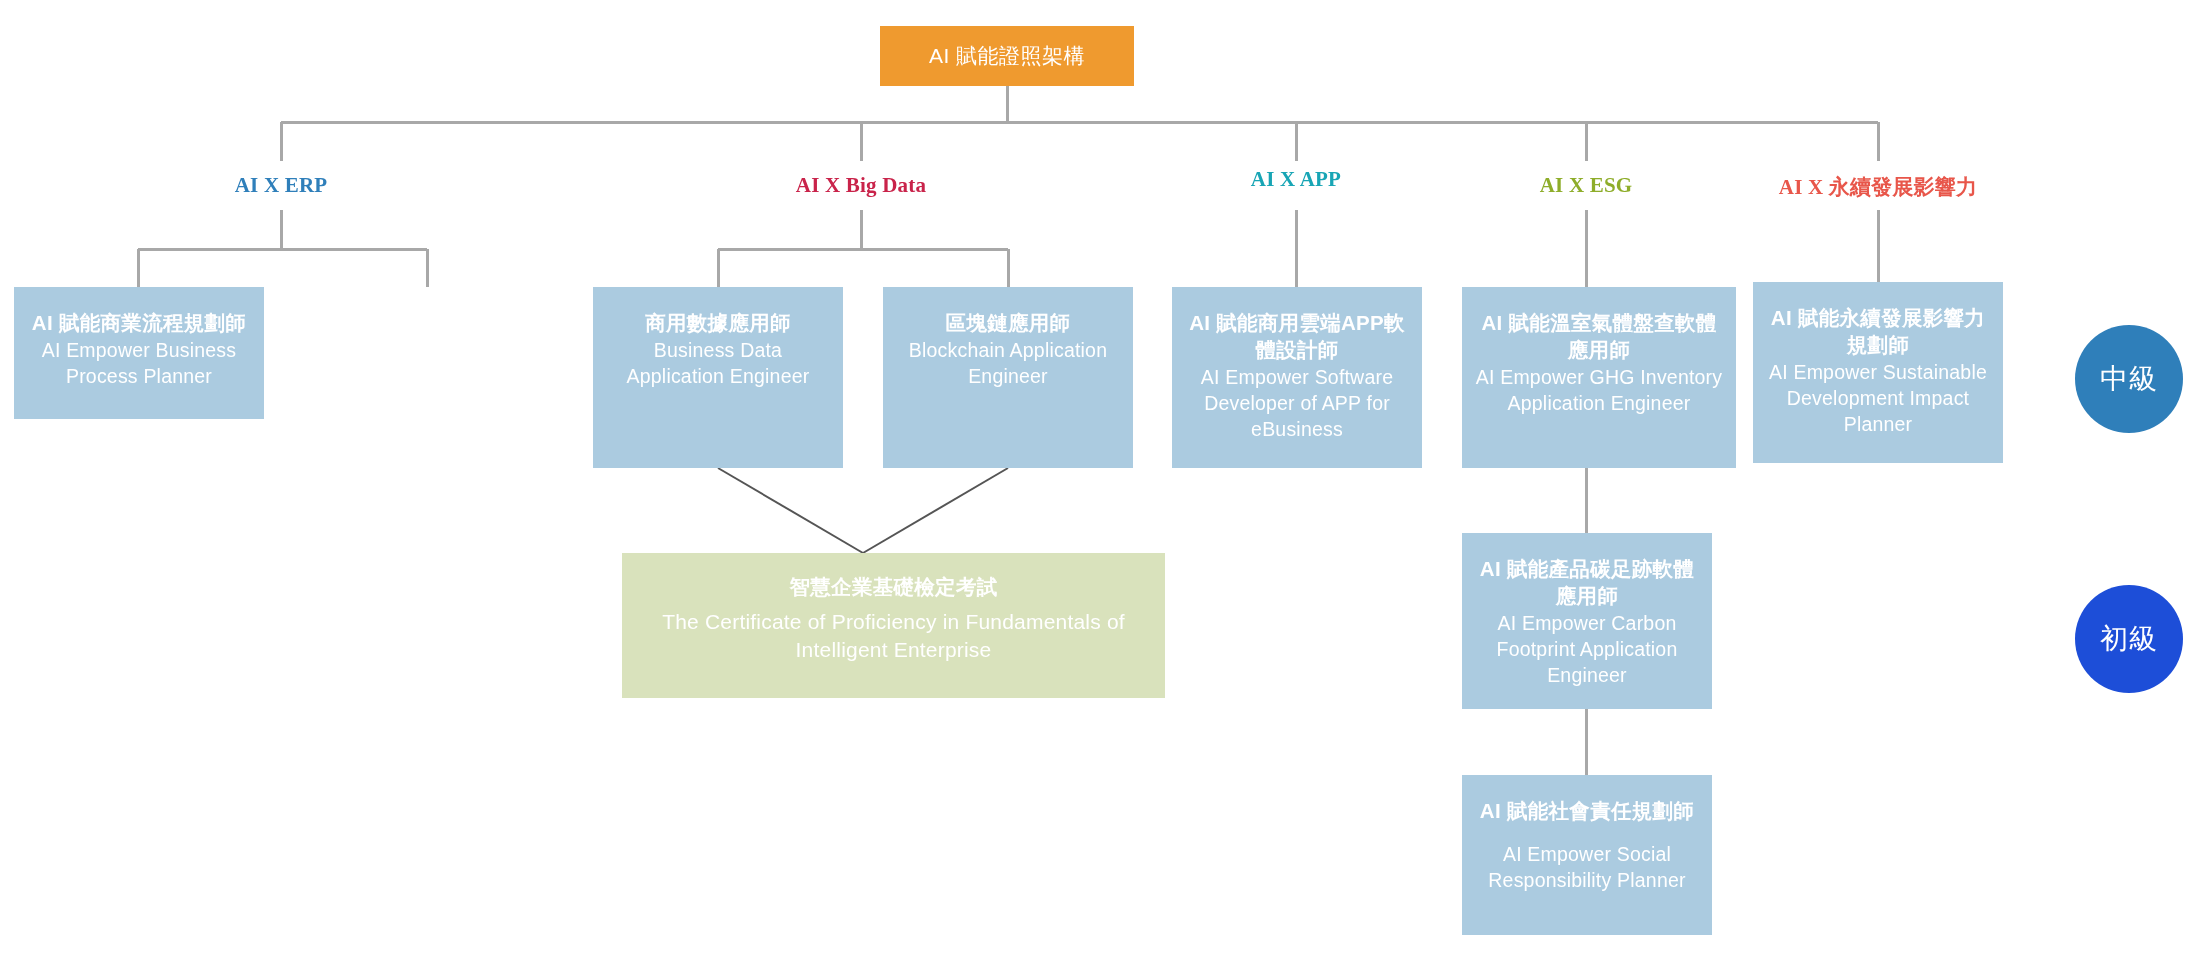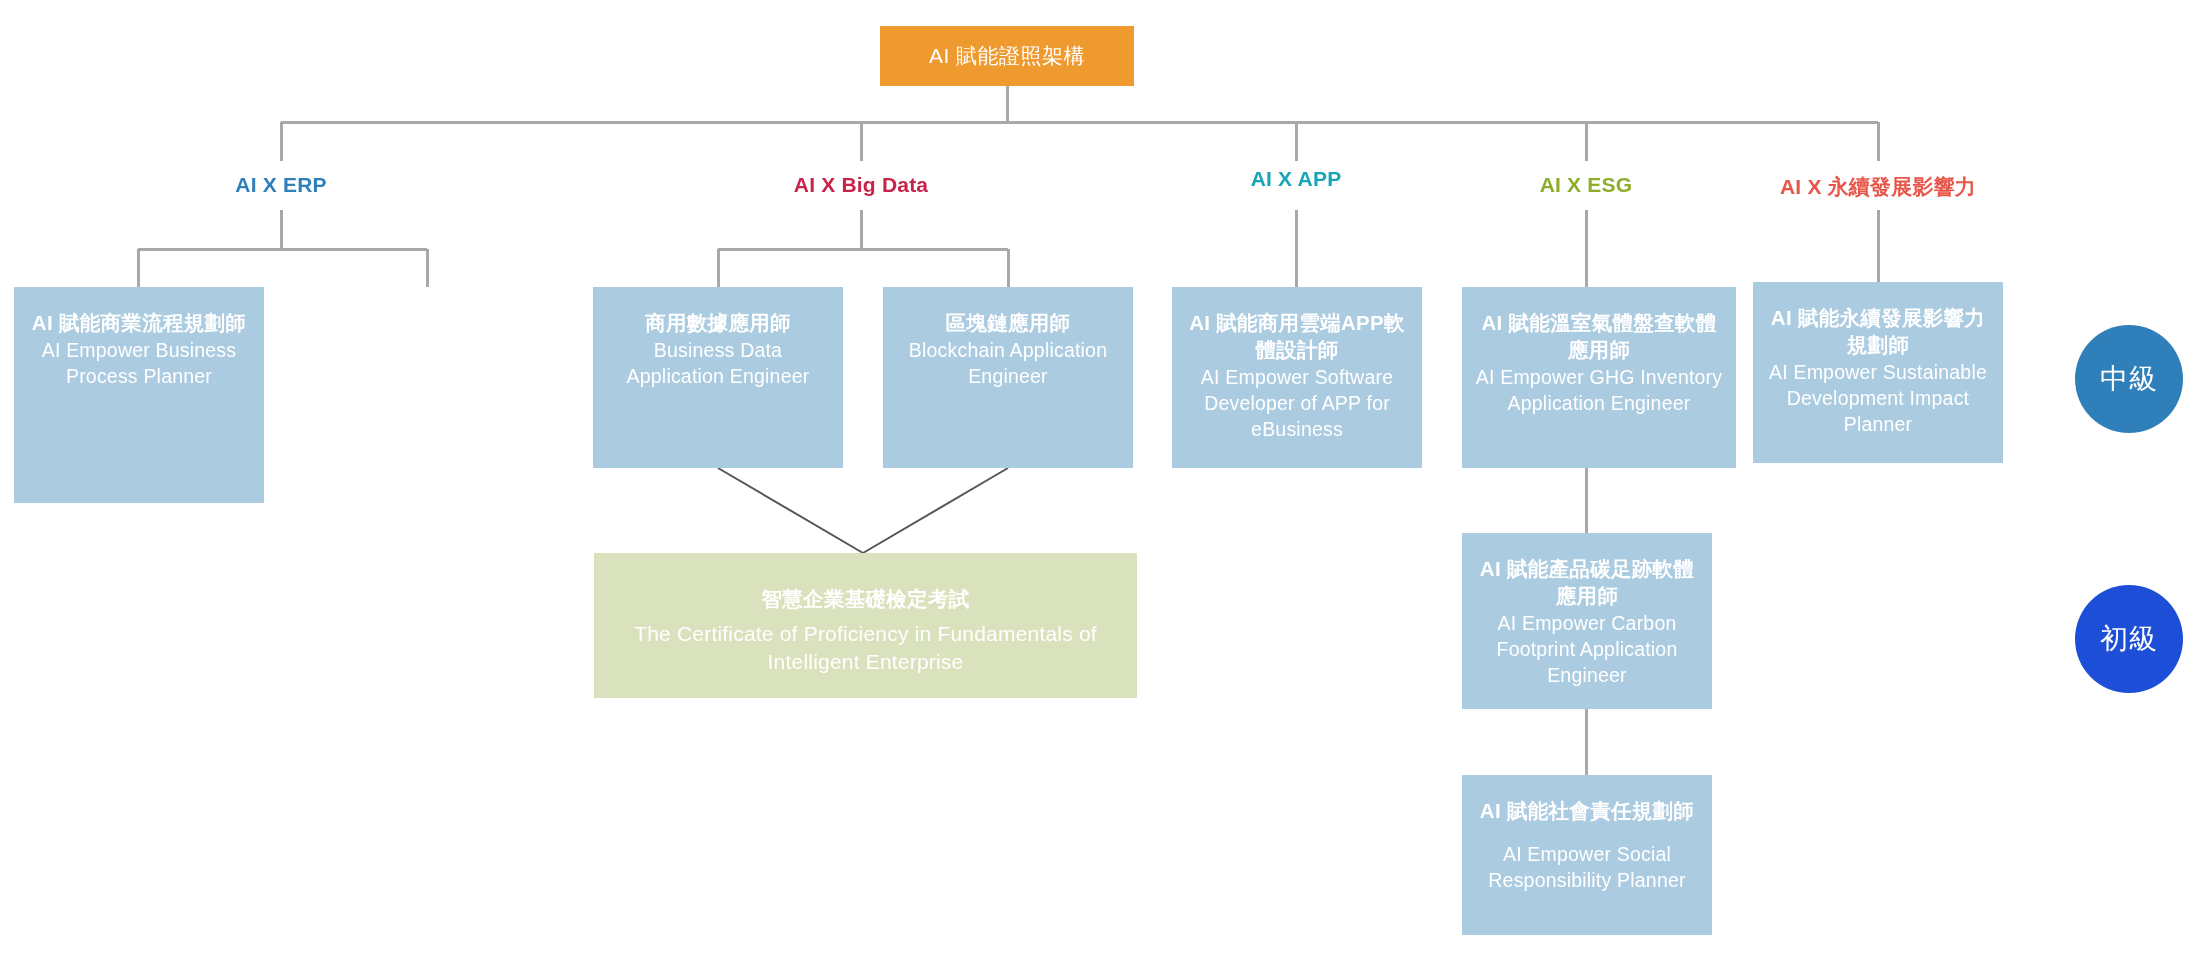--- a/index.html
+++ b/index.html
@@ -47,20 +47,21 @@
     padding: 0;
     letter-spacing: 0.5px;
   }
   .cat-label {
     position: absolute;
     font-size: 21px;
     font-weight: bold;
     text-align: center;
     white-space: nowrap;
     letter-spacing: 0.2px;
+    font-family: Liberation Serif, serif;
   }
   .cert-box {
     background: #abcbe0;
   }
   .cert-box.accent {
     background: #2f7fba;
   }
   .exam-box {
     background: #d9e2bc;
   }
@@ -76,21 +77,22 @@
     letter-spacing: 0.2px;
   }
   .exam-box .zh {
     font-size: 20.5px;
     margin-bottom: 8px;
   }
   .exam-box .en {
     font-size: 21px;
   }
   .exam-box {
-    padding-top: 32px;
+    padding-top: 20px;
+    margin-left: 28px;
   }
   .gap-zh {
     margin-bottom: 18px !important;
   }
   .badge {
     position: absolute;
     border-radius: 50%;
     display: flex;
     align-items: center;
     justify-content: center;
@@ -153,21 +155,21 @@
   <div class="node root-node" style="left:880px; top:26px; width:254px; height:60px;">
     <span>AI 賦能證照架構</span>
   </div>
 
   <div class="cat-label" style="left:181px; top:173px; width:200px; color:#2f7fba;">AI X ERP</div>
   <div class="cat-label" style="left:761px; top:173px; width:200px; color:#c9234a;">AI X Big Data</div>
   <div class="cat-label" style="left:1196px; top:167px; width:200px; color:#18a5b5;">AI X APP</div>
   <div class="cat-label" style="left:1486px; top:173px; width:200px; color:#8ead2a;">AI X ESG</div>
   <div class="cat-label" style="left:1738px; top:173px; width:280px; color:#e8564a;">AI X 永續發展影響力</div>
 
-  <div class="node cert-box" style="left:14px; top:287px; width:250px; height:216px;">
+  <div class="node cert-box" style="left:14px; top:287px; width:250px; height:132px;">
     <span class="zh">AI 賦能商業流程規劃師</span>
     <span class="en">AI Empower Business Process Planner</span>
   </div>
 
 
   <div class="node cert-box" style="left:593px; top:287px; width:250px; height:181px;">
     <span class="zh">商用數據應用師</span>
     <span class="en">Business Data Application Engineer</span>
   </div>
 

